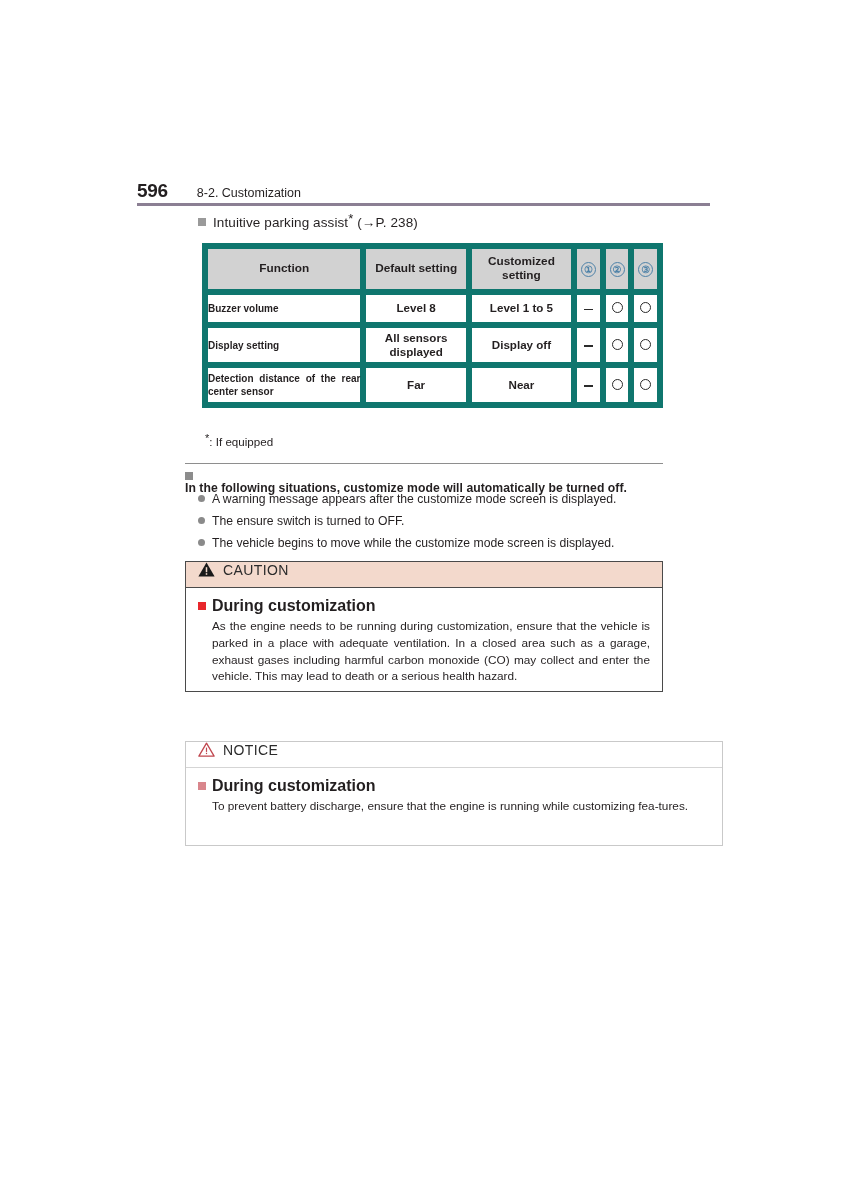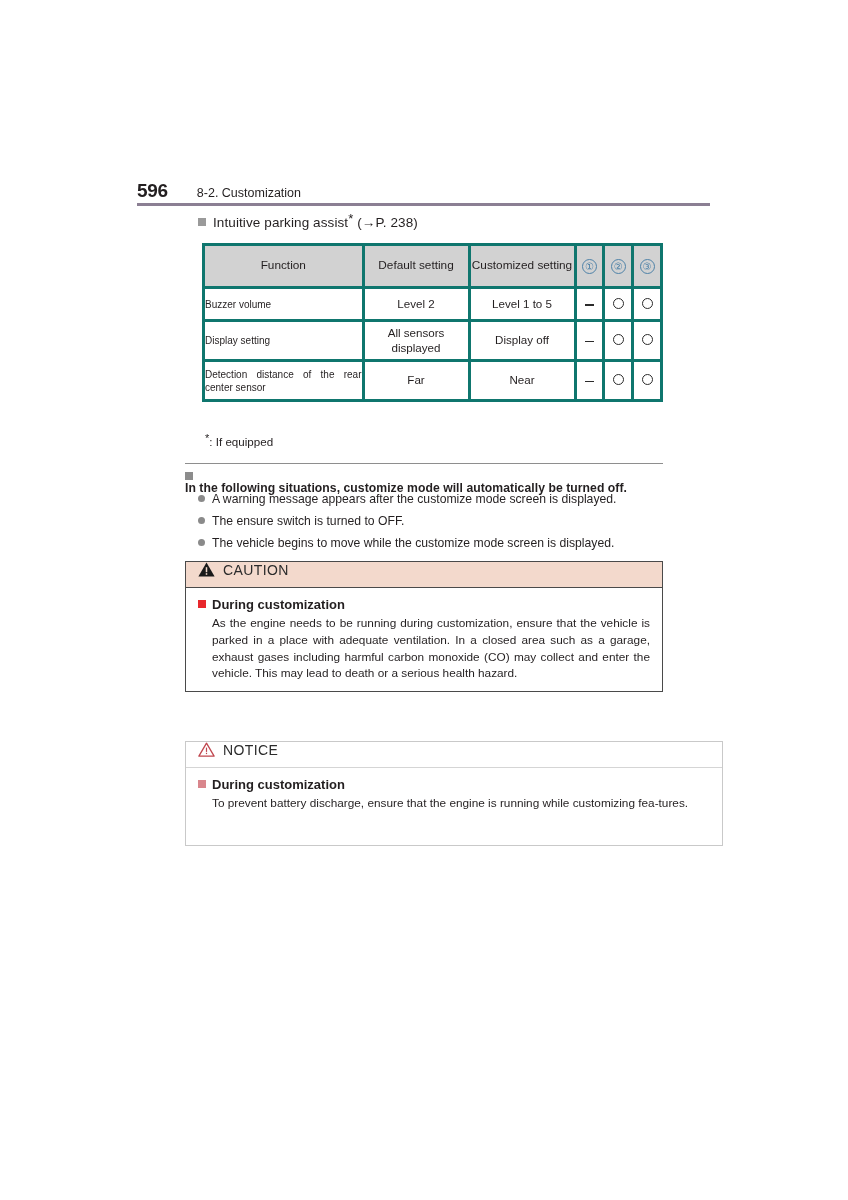--- a/index.html
+++ b/index.html
@@ -87,24 +87,24 @@
   .tbl {
     position: absolute;
     left: 202px;
     top: 243px;
     width: 461px;
     border-collapse: collapse;
     table-layout: fixed;
     font-size: 11.6px;
   }
   .tbl td, .tbl th {
-    border: 3px solid #0f766e;
+    border: 6px solid #0f766e;
     padding: 0;
     vertical-align: middle;
-    font-weight: normal;
+    font-weight: bold;
   }
   .tbl thead th {
     background: #d2d2d2;
     text-align: center;
     height: 40px;
     font-size: 11.8px;
     line-height: 1.18;
   }
   .th-circ { width: 28px; }
   .col-func { width: 155px; }
@@ -259,21 +259,21 @@
 
   .tri-caution { display: block; }
   .tri-notice  { display: block; }
 
   .alert-body {
     padding: 9px 12px 8px 12px;
   }
   .alert-sub {
     display: flex;
     align-items: baseline;
-    font-size: 13px;
+    font-size: 16px;
     font-weight: bold;
     margin-bottom: 3px;
   }
   .sub-sq {
     width: 8px;
     height: 8px;
     margin-right: 6px;
     flex: 0 0 auto;
     position: relative;
     top: -1px;
@@ -321,21 +321,21 @@
         <th>Default setting</th>
         <th>Customized setting</th>
         <th><span class="circ-num">①</span></th>
         <th><span class="circ-num">②</span></th>
         <th><span class="circ-num">③</span></th>
       </tr>
     </thead>
     <tbody>
       <tr style="height:33px;">
         <td class="cell-func">Buzzer volume</td>
-        <td class="cell-mid">Level 2</td>
+        <td class="cell-mid">Level 8</td>
         <td class="cell-mid">Level 1 to 5</td>
         <td class="cell-mark"><span class="mark-dash"></span></td>
         <td class="cell-mark"><span class="mark-circle"></span></td>
         <td class="cell-mark"><span class="mark-circle"></span></td>
       </tr>
       <tr style="height:40px;">
         <td class="cell-func">Display setting</td>
         <td class="cell-mid">All sensors displayed</td>
         <td class="cell-mid">Display off</td>
         <td class="cell-mark"><span class="mark-dash"></span></td>

